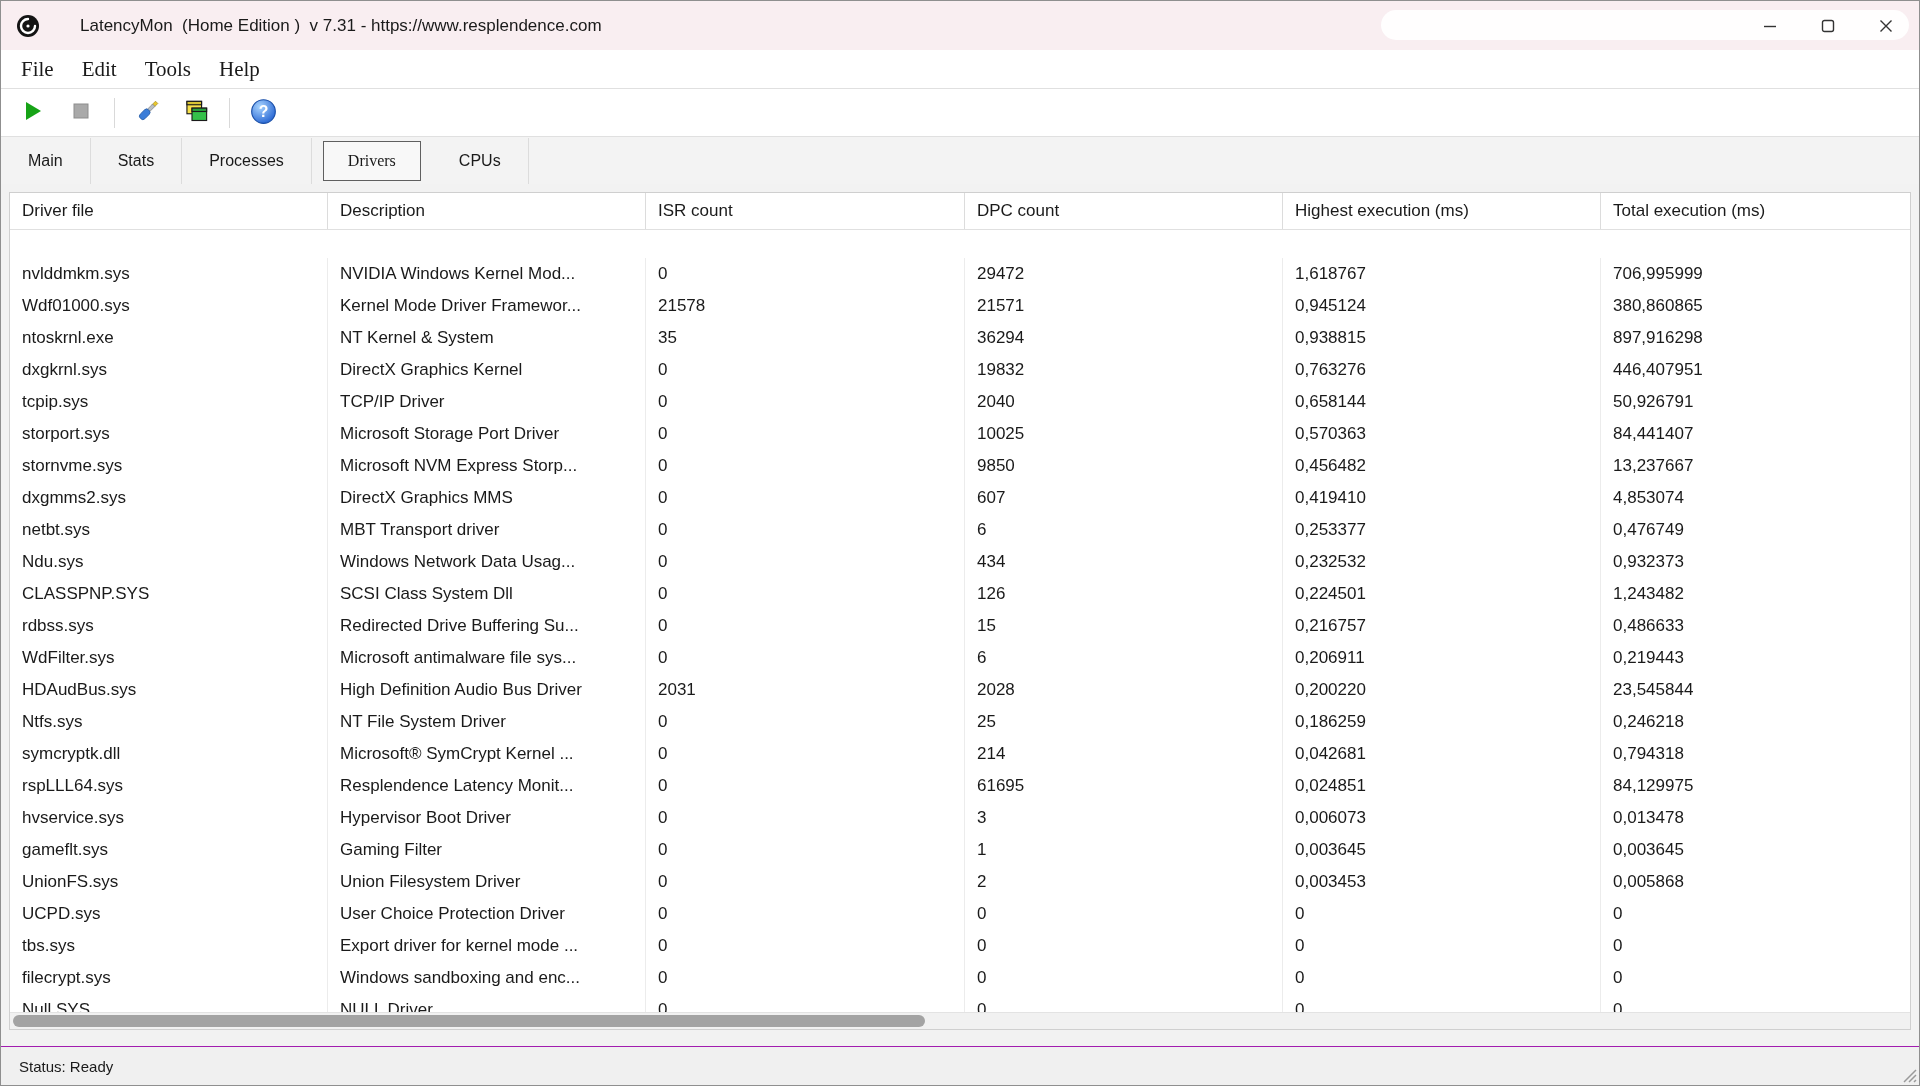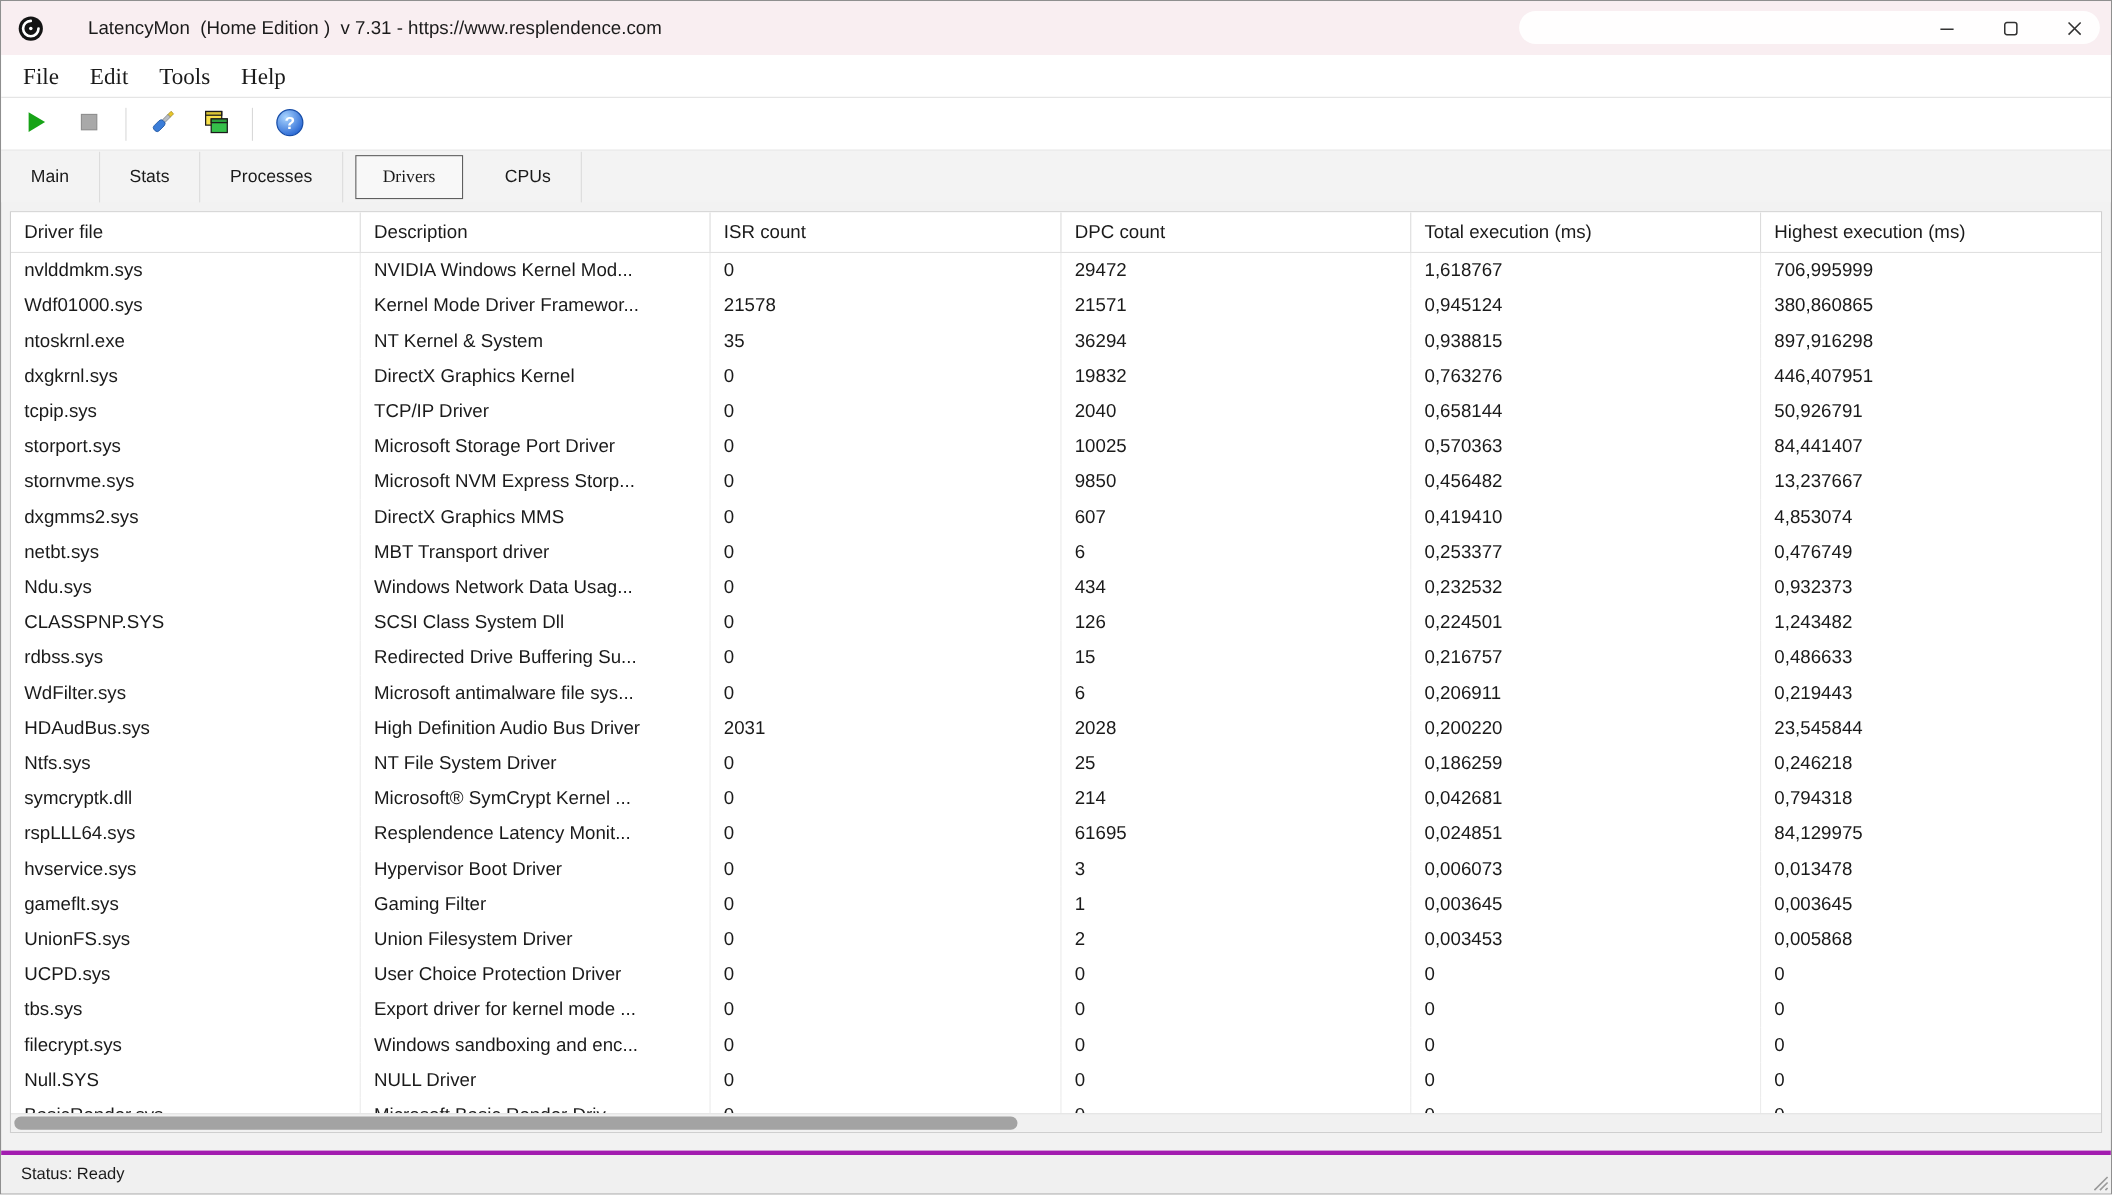--- a/index.html
+++ b/index.html
@@ -30,33 +30,33 @@
   .tab { height:46px; line-height:46px; padding:0 27px; border-right:1px solid #dcdcdc; white-space:nowrap; }
   .tab.active { height:40px; line-height:38px; border:1px solid #5f5f5f; background:#f8f8f8; margin:0 11px; padding:0 24px;font-family:Liberation Serif, serif; }
 
   .tablegap { flex:0 0 8px; height:8px; }
 
   
   .tablewrap { flex:0 0 838px; height:838px; margin:0 8px; background:#ffffff; border:1px solid #cfcfcf; display:flex; flex-direction:column; overflow:hidden; }
   .thead { flex:0 0 37px; height:37px; display:grid; grid-template-columns:318px 318px 319px 318px 318px 1fr; border-bottom:1px solid #e0e0e0; background:#ffffff; }
   .hcell { line-height:36px; padding-left:12px; font-size:17px; border-right:1px solid #dcdcdc; white-space:nowrap; overflow:hidden; }
   .hcell:last-child { border-right:none; }
-  .tbody { flex:1 1 auto; overflow:hidden; }
+  .tbody { flex:1 1 auto; overflow:hidden;margin-top:28px; }
   .trow { height:32px; display:grid; grid-template-columns:318px 318px 319px 318px 318px 1fr; }
   .cell { line-height:32px; padding-left:12px; font-size:17px; border-right:1px solid #ececec; white-space:nowrap; overflow:hidden; }
   .cell:last-child { border-right:none; }
 
   
   .hscroll { flex:0 0 17px; height:17px; background:#f1f1f1; border-top:1px solid #e3e3e3; position:relative; }
   .hthumb { position:absolute; left:3px; top:2px; width:912px; height:12px; background:#a3a3a3; border-radius:6px; }
 
   .bottomgap { flex:0 0 16px; height:16px; }
 
   
-  .statusbar { flex:0 0 39px; height:39px; background:#f0f0f0; border-top:4px solid #a21caf; display:flex; align-items:center; padding-left:18px; font-size:15px; position:relative; }
+  .statusbar { flex:0 0 39px; height:39px; background:#f0f0f0; border-top:1px solid #a21caf; display:flex; align-items:center; padding-left:18px; font-size:15px; position:relative; }
   .grip { position:absolute; right:2px; bottom:2px; display:inline-flex; }
 </style>
 </head>
 <body>
 
 <div class="window">
 
   <div class="titlebar">
     <span class="appicon">
       <svg width="26" height="26" viewBox="0 0 26 26">
@@ -156,22 +156,22 @@
     </div>
 
   <div class="tablegap"></div>
 
   <div class="tablewrap">
     <div class="thead">
         <div class="hcell">Driver file</div>
         <div class="hcell">Description</div>
         <div class="hcell">ISR count</div>
         <div class="hcell">DPC count</div>
+        <div class="hcell">Highest execution (ms)</div>
         <div class="hcell">Total execution (ms)</div>
-        <div class="hcell">Highest execution (ms)</div>
       </div>
     <div class="tbody">
         <div class="trow">
     <div class="cell">nvlddmkm.sys</div>
     <div class="cell">NVIDIA Windows Kernel Mod...</div>
     <div class="cell">0</div>
     <div class="cell">29472</div>
     <div class="cell">1,618767</div>
     <div class="cell">706,995999</div>
   </div>

